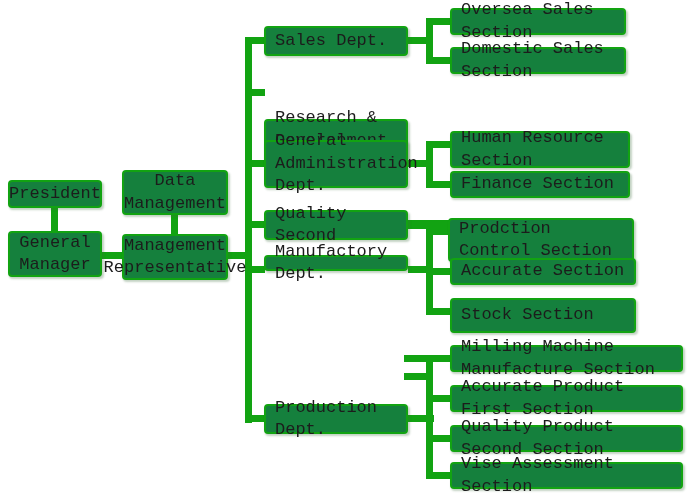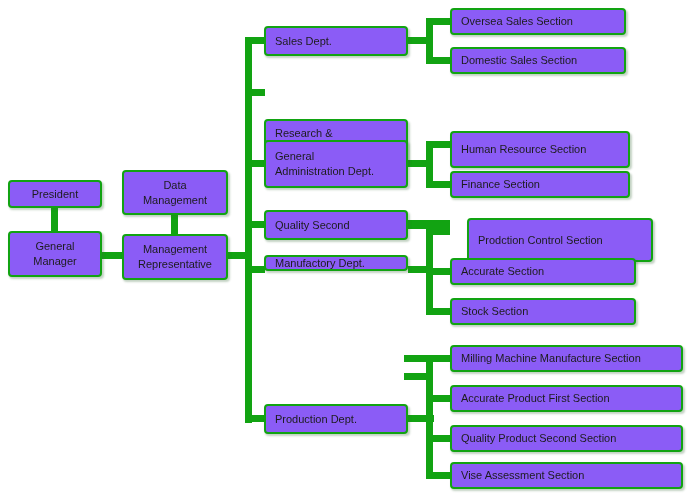--- a/index.html
+++ b/index.html
@@ -6,33 +6,34 @@
   .canvas{
     position:relative;
     width:700px;height:500px;
     background:#ffffff;
     font-family:"Liberation Sans", sans-serif;
     overflow:hidden;
   }
   .node{
     position:absolute;
     box-sizing:border-box;
-    background:#8b5cf6;
+    background:#15803d;
     border:2px solid #12a312;
     border-radius:4px;
     box-shadow:1.5px 2px 2px rgba(60,110,60,0.30);
     display:flex;
     align-items:center;
-    font-size:11px;
+    font-size:17px;
     line-height:1.32;
     color:#1c1c1c;
     white-space:pre-line;
     padding-left:9px;
     padding-right:3px;
     z-index:2;
+    font-family:Liberation Mono, monospace;
   }
   .node.c{
     justify-content:center;
     text-align:center;
     padding-left:2px;
     padding-right:2px;
   }
   .line{
     position:absolute;
     background:#12a312;
@@ -96,21 +97,21 @@
   <div class="node" style="left:264px;top:140px;width:144px;height:48px;">General
 Administration Dept.</div>
   <div class="node" style="left:264px;top:210px;width:144px;height:30px;">Quality Second</div>
   <div class="node" style="left:264px;top:255px;width:144px;height:16px;">Manufactory Dept.</div>
   <div class="node" style="left:264px;top:404px;width:144px;height:30px;">Production Dept.</div>
 
   <div class="node" style="left:450px;top:8px;width:176px;height:27px;">Oversea Sales Section</div>
   <div class="node" style="left:450px;top:47px;width:176px;height:27px;">Domestic Sales Section</div>
   <div class="node" style="left:450px;top:131px;width:180px;height:37px;">Human Resource Section</div>
   <div class="node" style="left:450px;top:171px;width:180px;height:27px;">Finance Section</div>
-  <div class="node" style="left:467px;top:218px;width:186px;height:44px;">Prodction Control Section</div>
+  <div class="node" style="left:448px;top:218px;width:186px;height:44px;">Prodction Control Section</div>
   <div class="node" style="left:450px;top:258px;width:186px;height:27px;">Accurate Section</div>
-  <div class="node" style="left:450px;top:298px;width:186px;height:27px;text-align:center;">Stock Section</div>
+  <div class="node" style="left:450px;top:298px;width:186px;height:35px;text-align:center;">Stock Section</div>
   <div class="node" style="left:450px;top:345px;width:233px;height:27px;">Milling Machine Manufacture Section</div>
   <div class="node" style="left:450px;top:385px;width:233px;height:27px;">Accurate Product First Section</div>
   <div class="node" style="left:450px;top:425px;width:233px;height:27px;">Quality Product Second Section</div>
   <div class="node" style="left:450px;top:462px;width:233px;height:27px;">Vise Assessment Section</div>
 
 </div>
 
 </body></html>

